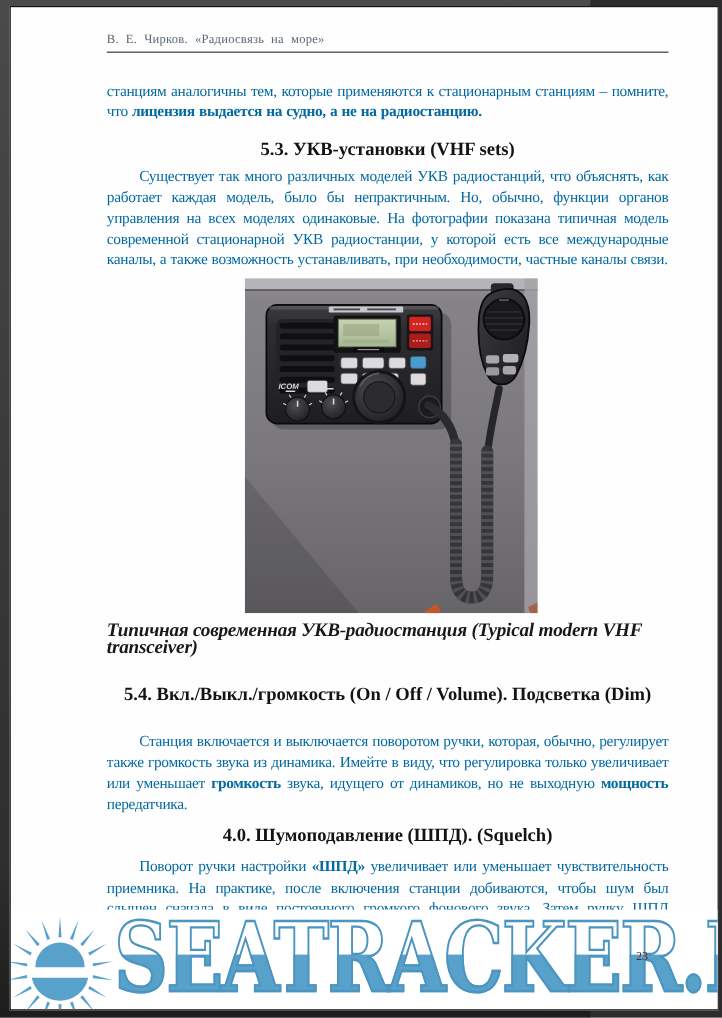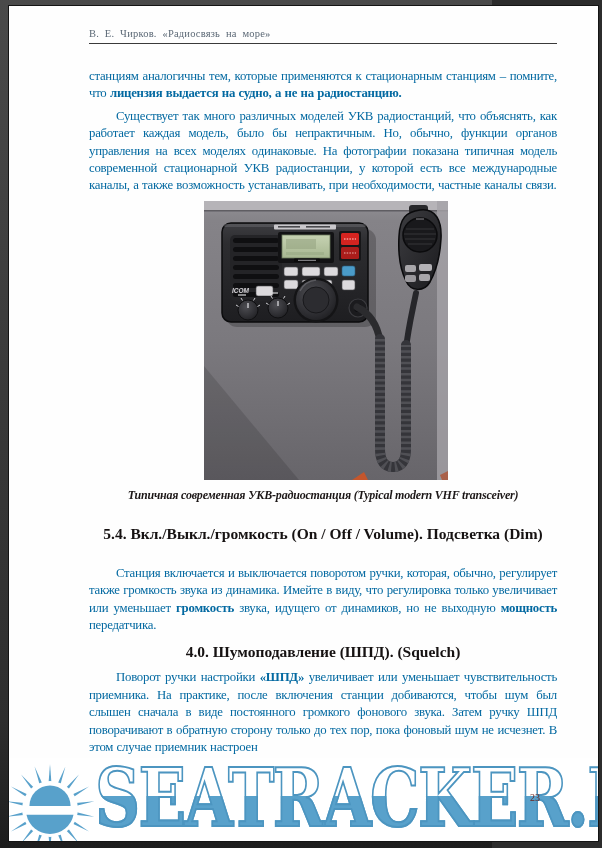--- a/index.html
+++ b/index.html
@@ -13,22 +13,22 @@
   .doc-header{margin-top:22px;font-size:10.5px;color:#5b6875;word-spacing:3px;letter-spacing:.2px;}
   .rule{margin-top:4px;border:none;border-top:1px solid #3a3a3a;height:0;}
   p{margin:0;font-size:12.8px;line-height:17.4px;color:#0369a1;text-align:justify;
     letter-spacing:-0.25px;word-spacing:.5px;}
   p.indent{text-indent:27px;}
   .p-intro{margin-top:24px;}
   h2{margin:0;font-size:15.5px;line-height:19px;color:#161212;text-align:center;font-weight:bold;}
   .h53{margin-top:12px;}
   .p53{margin-top:5px;}
   .photo{margin:6px 0 0 115px;width:244px;height:279px;position:relative;}
-  .caption{margin-top:8px;font-size:12px;line-height:14px;font-weight:bold;font-style:italic;
-           text-align:center;color:#1c1717;letter-spacing:-0.2px;}
+  .caption{margin-top:8px;font-size:16px;line-height:14px;font-weight:bold;font-style:italic;
+           text-align:left;color:#1c1717;letter-spacing:-0.2px;}
   .h54{margin-top:22px;}
   .p54a{margin-top:22px;}
   .h55{margin-top:8px;}
   .p55{margin-top:8px;}
   
   .wm-band{position:absolute;left:0;right:0;top:752px;bottom:0;background:#fff;z-index:2;overflow:visible;}
   .wm-text{position:absolute;left:86px;top:0;white-space:nowrap;
            font-family:"DejaVu Serif", serif;font-weight:bold;
            font-size:80px;line-height:80px;letter-spacing:-2px;
            transform:scaleX(0.78);transform-origin:0 0;
@@ -41,20 +41,21 @@
 </head>
 <body>
 
 <div class="stage">
   <div class="page">
     <div class="content">
       <div class="doc-header">В. Е. Чирков. «Радиосвязь на море»</div>
       <hr class="rule">
       <p class="p-intro"><span>станциям аналогичны тем, которые применяются к стационарным станциям – помните, что </span><b>лицензия выдается на судно, а не на радиостанцию.</b></p>
 
+      <h2 class="h53">5.3. УКВ-установки (VHF sets)</h2>
       <p class="indent p53"><span>Существует так много различных моделей УКВ радиостанций, что объяснять, как работает каждая модель, было бы непрактичным. Но, обычно, функции органов управления на всех моделях одинаковые. На фотографии показана типичная модель современной стационарной УКВ радиостанции, у которой есть все международные каналы, а также возможность устанавливать, при необходимости, частные каналы связи.</span></p>
 
       <figure class="photo" style="margin-top:6px;">
         <svg width="244" height="279" viewBox="0 0 244 279" xmlns="http://www.w3.org/2000/svg">
           <defs>
             <linearGradient id="panelG" x1="0" y1="0" x2="0" y2="1">
               <stop offset="0" stop-color="#929095"></stop>
                 <stop offset="0.07" stop-color="#858388"></stop>
               <stop offset="0.5" stop-color="#7b797e"></stop>
                 <stop offset="1" stop-color="#696automatic76a"></stop>

